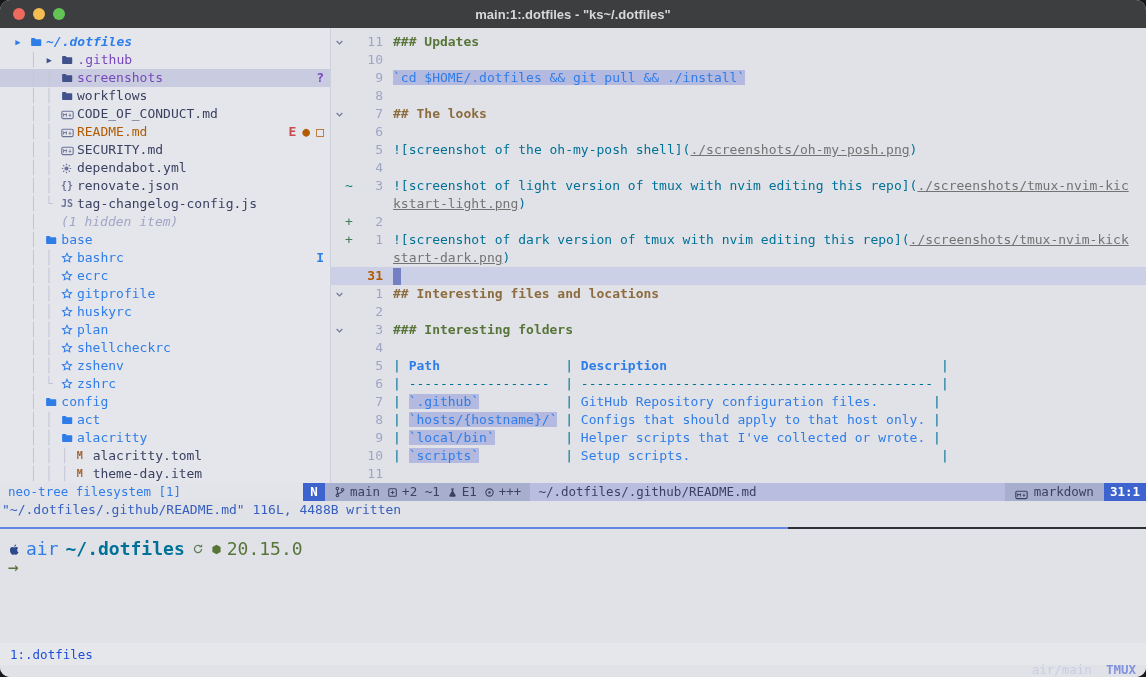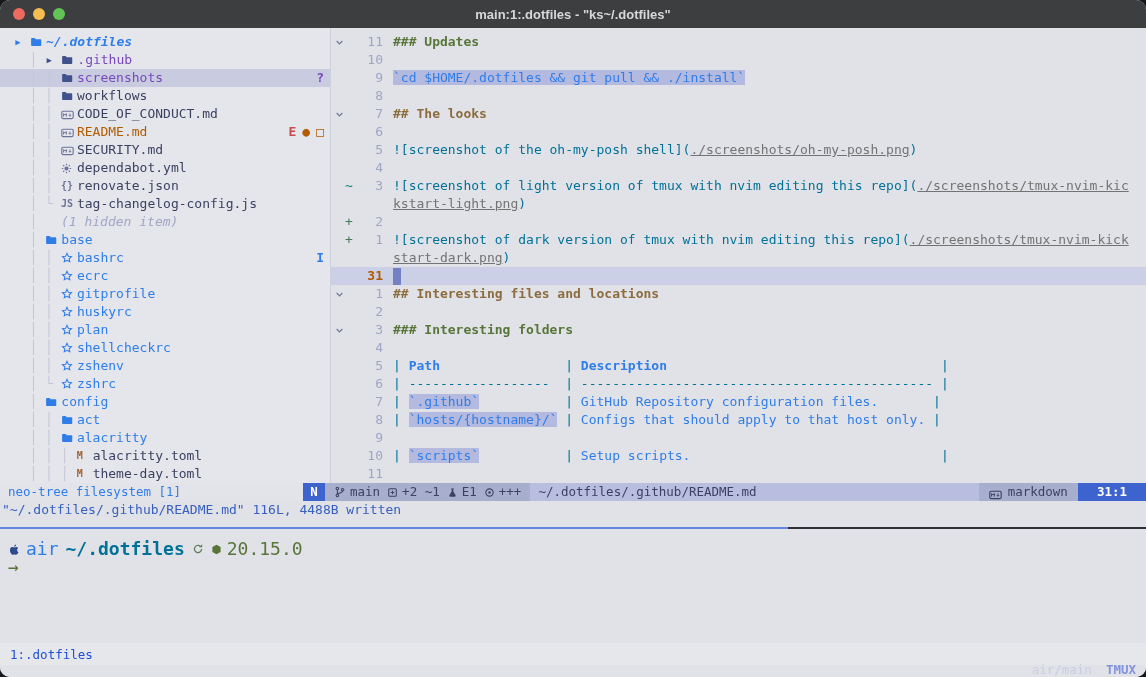--- a/index.html
+++ b/index.html
@@ -59,21 +59,21 @@
   
   .statusrow{height:18px;display:flex;flex:none;font-size:12.5px;}
   .neotree-status{width:303px;flex:none;background:#e3e4ea;color:#2e7de9;line-height:18px;padding-left:8px;box-sizing:border-box;}
   .lualine{flex:1;display:flex;background:#a8aecd;color:#3b4261;line-height:18px;}
   .mode{background:#3d63cf;color:#fff;font-weight:bold;width:22px;text-align:center;flex:none;}
   .sl-left{display:flex;align-items:center;gap:7px;padding:0 9px;flex:none;}
   .sl-item{display:flex;align-items:center;gap:4px;justify-content:flex-end;}
   .sl-item svg{display:block;}
   .sl-path{flex:1;background:#b9bee1;padding-left:8px;}
   .sl-ft{display:flex;align-items:flex-end;gap:6px;padding:0 10px;flex:none;}
-  .sl-pos{background:#3d63cf;color:#fff;font-weight:bold;padding:0 19px;flex:none;}
+  .sl-pos{background:#3d63cf;color:#fff;font-weight:bold;padding:0 6px;flex:none;}
   .msgline{height:18px;line-height:18px;flex:none;color:#3760bf;font-size:13px;padding-left:2px;}
   
   .divrow{height:18px;display:flex;align-items:center;flex:none;}
   .div-blue{width:788px;height:2px;background:#6286e2;flex:none;}
   .div-dark{flex:1;height:2px;background:#2c3038;}
   
   .shell{flex:1;padding:3px 0 0 8px;font-size:18px;min-height:0;}
   .promptline{height:18px;line-height:18px;display:flex;align-items:center;gap:7px;}
   .p-seg{display:flex;align-items:center;gap:5px;}
   .p-user{color:#2e7de9;}
@@ -174,21 +174,21 @@
             <div class="trow"><span class="guides">  │ </span><span class="ticon c-blue"><svg viewBox="0 0 16 16" width="12" height="12">
                   <path fill="currentColor" d="M1.5 3.5c0-.55.45-1 1-1h3.6l1.6 1.7h6.3c.55 0 1 .45 1 1v7c0 .55-.45 1-1 1H2.5c-.55 0-1-.45-1-1z"></path>
                 </svg></span><span class="lbl-blue">config</span><span class="spacer"></span></div>
             <div class="trow"><span class="guides">  │ │ </span><span class="ticon c-blue"><svg viewBox="0 0 16 16" width="12" height="12">
                   <path fill="currentColor" d="M1.5 3.5c0-.55.45-1 1-1h3.6l1.6 1.7h6.3c.55 0 1 .45 1 1v7c0 .55-.45 1-1 1H2.5c-.55 0-1-.45-1-1z"></path>
                 </svg></span><span class="lbl-blue">act</span><span class="spacer"></span></div>
             <div class="trow"><span class="guides">  │ │ </span><span class="ticon c-blue"><svg viewBox="0 0 16 16" width="12" height="12">
                   <path fill="currentColor" d="M1.5 3.5c0-.55.45-1 1-1h3.6l1.6 1.7h6.3c.55 0 1 .45 1 1v7c0 .55-.45 1-1 1H2.5c-.55 0-1-.45-1-1z"></path>
                 </svg></span><span class="lbl-blue">alacritty</span><span class="spacer"></span></div>
             <div class="trow"><span class="guides">  │ │ │ </span><span class="ticon txt c-toml">M</span><span class="lbl-fg">alacritty.toml</span><span class="spacer"></span></div>
-            <div class="trow"><span class="guides">  │ │ │ </span><span class="ticon txt c-toml">M</span><span class="lbl-fg">theme-day.toml</span><span class="spacer"></span></div>
+            <div class="trow"><span class="guides">  │ │ │ </span><span class="ticon txt c-toml">M</span><span class="lbl-fg">theme-day.item</span><span class="spacer"></span></div>
           </div>
         <div class="editor" id="buffer">
             <div class="eline"><span class="fold"><svg viewBox="0 0 16 16" width="9" height="9">
                   <path fill="none" stroke="currentColor" stroke-width="2.4" d="M3 5.5l5 5 5-5"></path>
                 </svg></span><span class="sign "> </span><span class="lnum">11</span><span class="etext"><span class="h3">### Updates</span></span></div>
             <div class="eline"><span class="fold"></span><span class="sign "> </span><span class="lnum">10</span><span class="etext"></span></div>
             <div class="eline"><span class="fold"></span><span class="sign "> </span><span class="lnum">9</span><span class="etext"><span class="code">`cd $HOME/.dotfiles &amp;&amp; git pull &amp;&amp; ./install`</span></span></div>
             <div class="eline"><span class="fold"></span><span class="sign "> </span><span class="lnum">8</span><span class="etext"></span></div>
             <div class="eline"><span class="fold"><svg viewBox="0 0 16 16" width="9" height="9">
                   <path fill="none" stroke="currentColor" stroke-width="2.4" d="M3 5.5l5 5 5-5"></path>
@@ -207,21 +207,21 @@
                 </svg></span><span class="sign "> </span><span class="lnum">1</span><span class="etext"><span class="h2">## Interesting files and locations</span></span></div>
             <div class="eline"><span class="fold"></span><span class="sign "> </span><span class="lnum">2</span><span class="etext"></span></div>
             <div class="eline"><span class="fold"><svg viewBox="0 0 16 16" width="9" height="9">
                   <path fill="none" stroke="currentColor" stroke-width="2.4" d="M3 5.5l5 5 5-5"></path>
                 </svg></span><span class="sign "> </span><span class="lnum">3</span><span class="etext"><span class="h3">### Interesting folders</span></span></div>
             <div class="eline"><span class="fold"></span><span class="sign "> </span><span class="lnum">4</span><span class="etext"></span></div>
             <div class="eline"><span class="fold"></span><span class="sign "> </span><span class="lnum">5</span><span class="etext"><span class="pipe">| </span><span class="th">Path</span><span class="plain">                </span><span class="pipe">| </span><span class="th">Description</span><span class="plain">                                   </span><span class="pipe">|</span></span></div>
             <div class="eline"><span class="fold"></span><span class="sign "> </span><span class="lnum">6</span><span class="etext"><span class="pipe">| </span><span class="dash">------------------</span><span class="plain">  </span><span class="pipe">| </span><span class="dash">---------------------------------------------</span><span class="plain"> </span><span class="pipe">|</span></span></div>
             <div class="eline"><span class="fold"></span><span class="sign "> </span><span class="lnum">7</span><span class="etext"><span class="pipe">| </span><span class="code">`.github`</span><span class="plain">           </span><span class="pipe">| </span><span class="desc">GitHub Repository configuration files.</span><span class="plain">       </span><span class="pipe">|</span></span></div>
             <div class="eline"><span class="fold"></span><span class="sign "> </span><span class="lnum">8</span><span class="etext"><span class="pipe">| </span><span class="code">`hosts/{hostname}/`</span><span class="plain"> </span><span class="pipe">| </span><span class="desc">Configs that should apply to that host only.</span><span class="plain"> </span><span class="pipe">|</span></span></div>
-            <div class="eline"><span class="fold"></span><span class="sign "> </span><span class="lnum">9</span></div>
+            <div class="eline"><span class="fold"></span><span class="sign "> </span><span class="lnum">9</span><span class="etext"><span class="pipe">| </span><span class="code">`local/bin`</span><span class="plain">         </span><span class="pipe">| </span><span class="desc">Helper scripts that I've collected or wrote.</span><span class="plain"> </span><span class="pipe">|</span></span></div>
             <div class="eline"><span class="fold"></span><span class="sign "> </span><span class="lnum">10</span><span class="etext"><span class="pipe">| </span><span class="code">`scripts`</span><span class="plain">           </span><span class="pipe">| </span><span class="desc">Setup scripts.</span><span class="plain">                                </span><span class="pipe">|</span></span></div>
             <div class="eline"><span class="fold"></span><span class="sign "> </span><span class="lnum">11</span><span class="etext"></span></div>
           </div>
       </div>
       <div class="statusrow">
         <div class="neotree-status">neo-tree filesystem [1]</div>
         <div class="lualine">
           <span class="mode">N</span>
           <span class="sl-left">
             <span class="sl-item">

